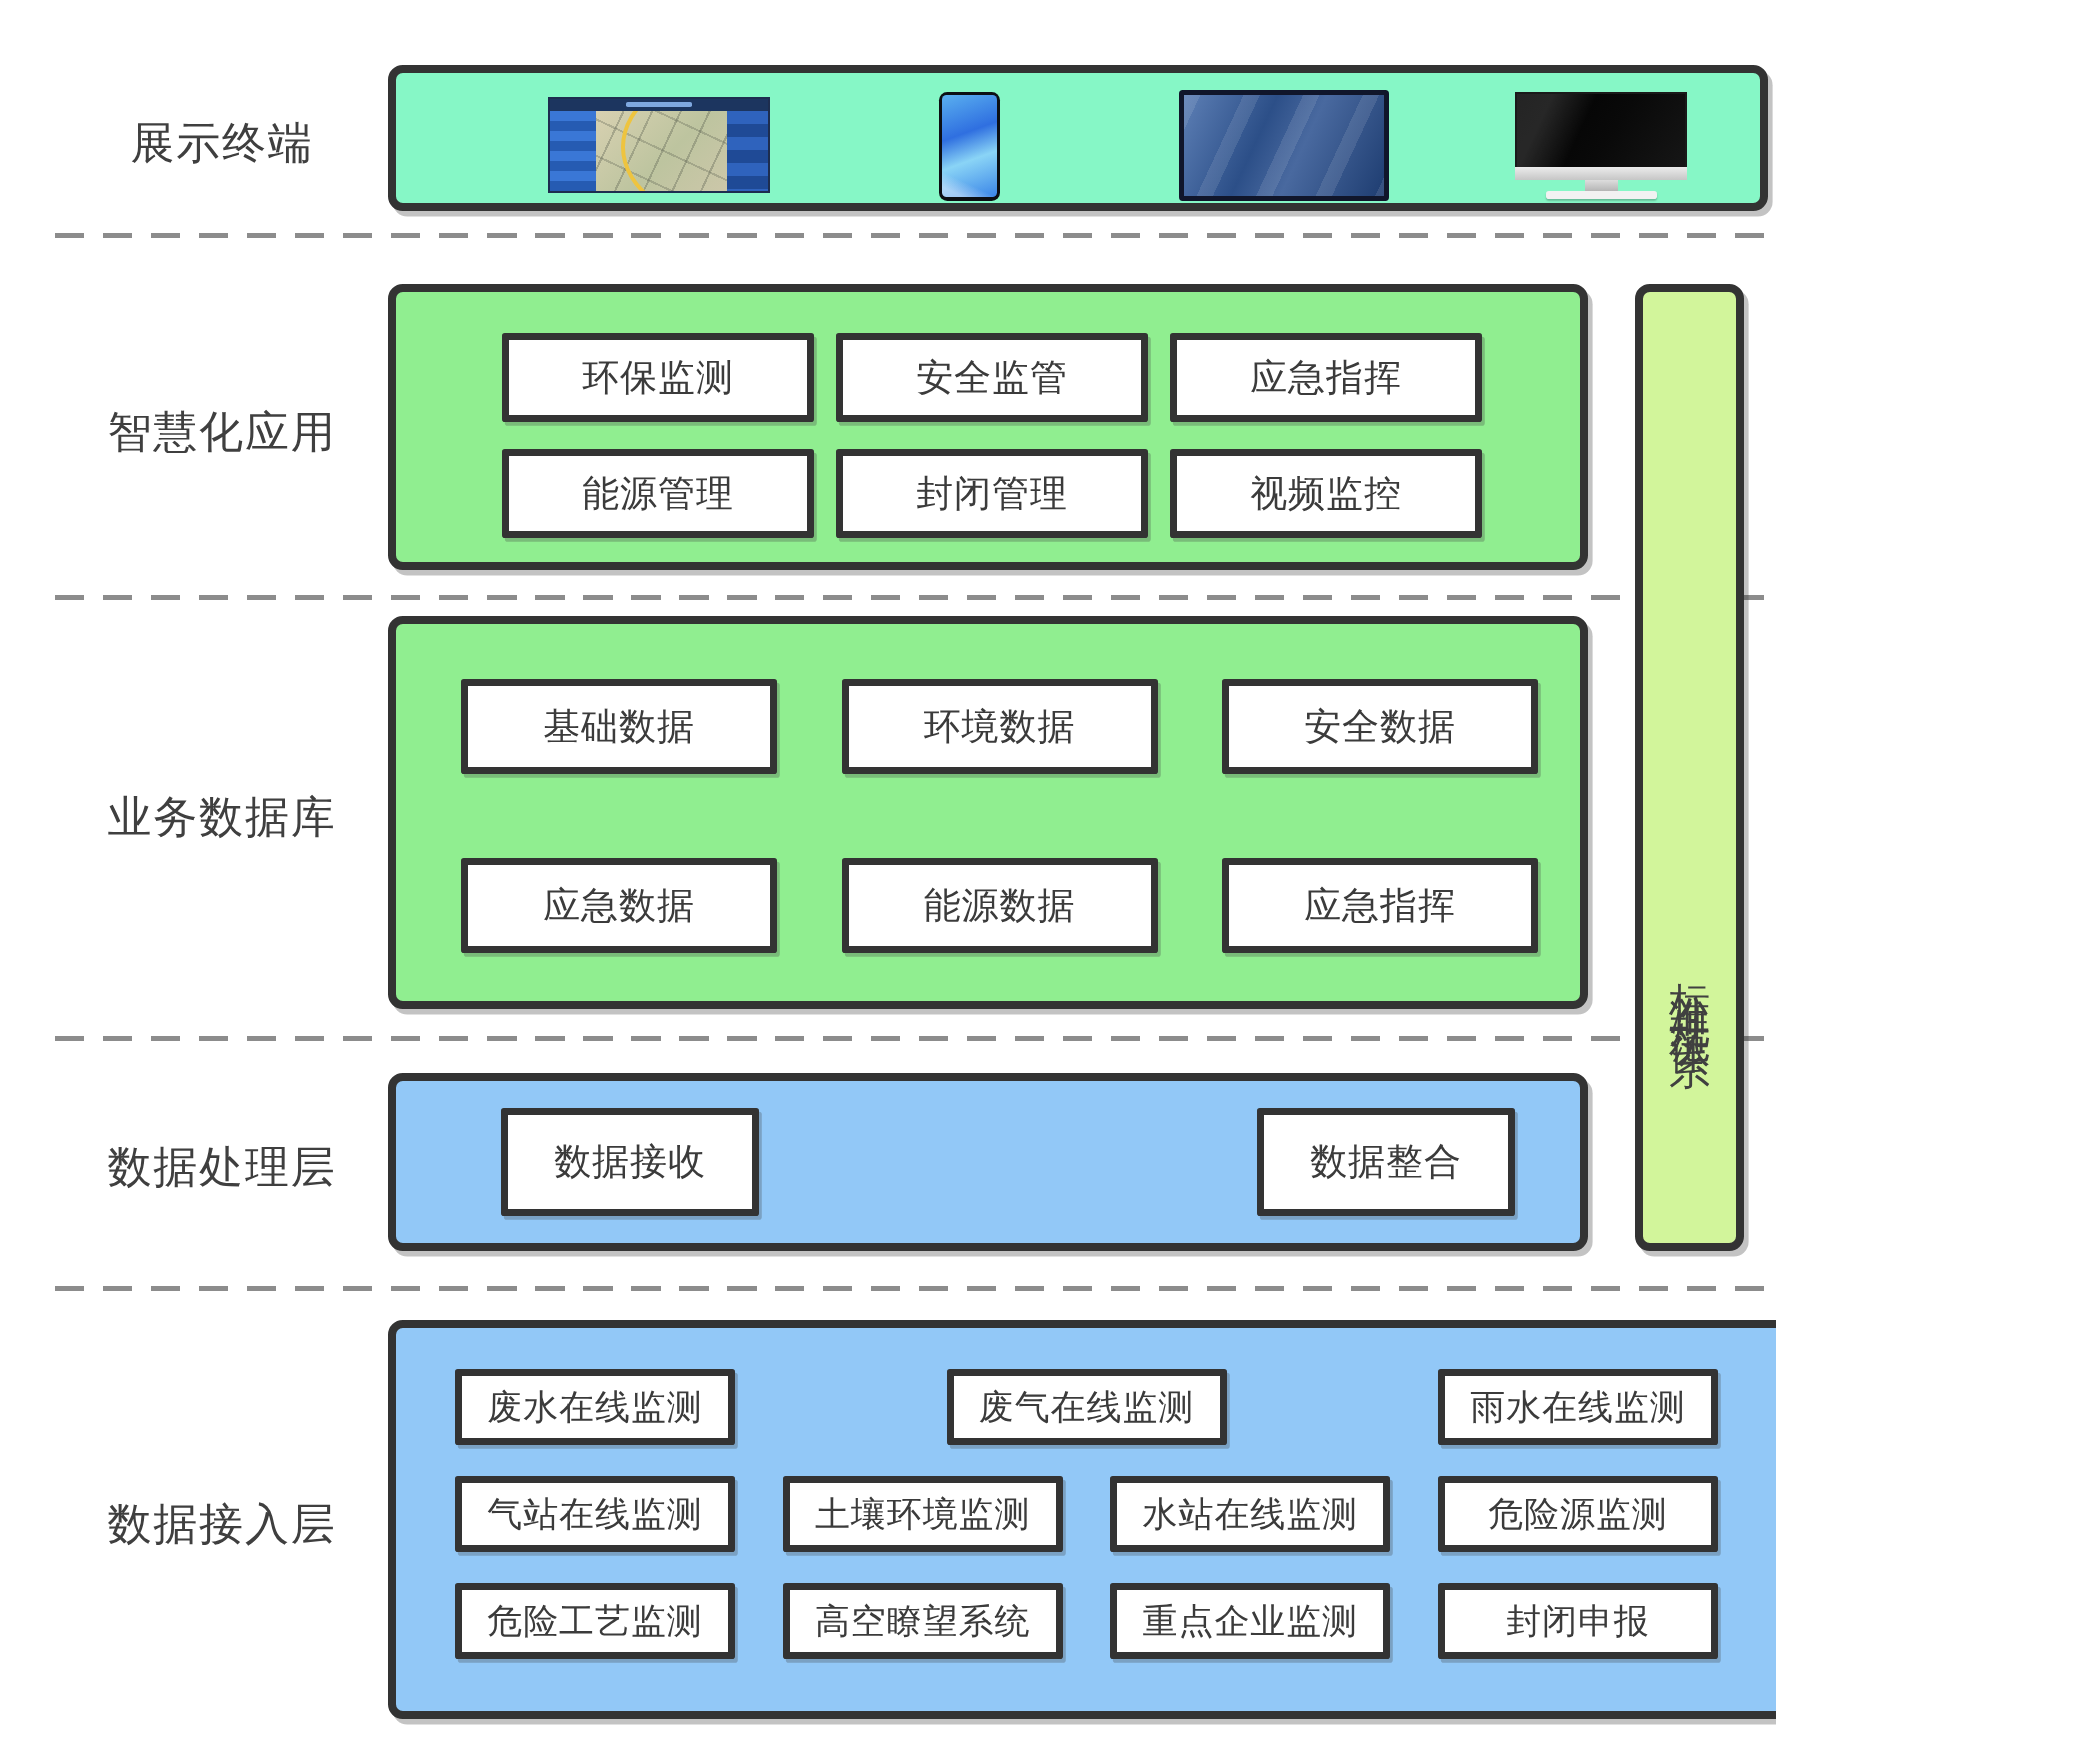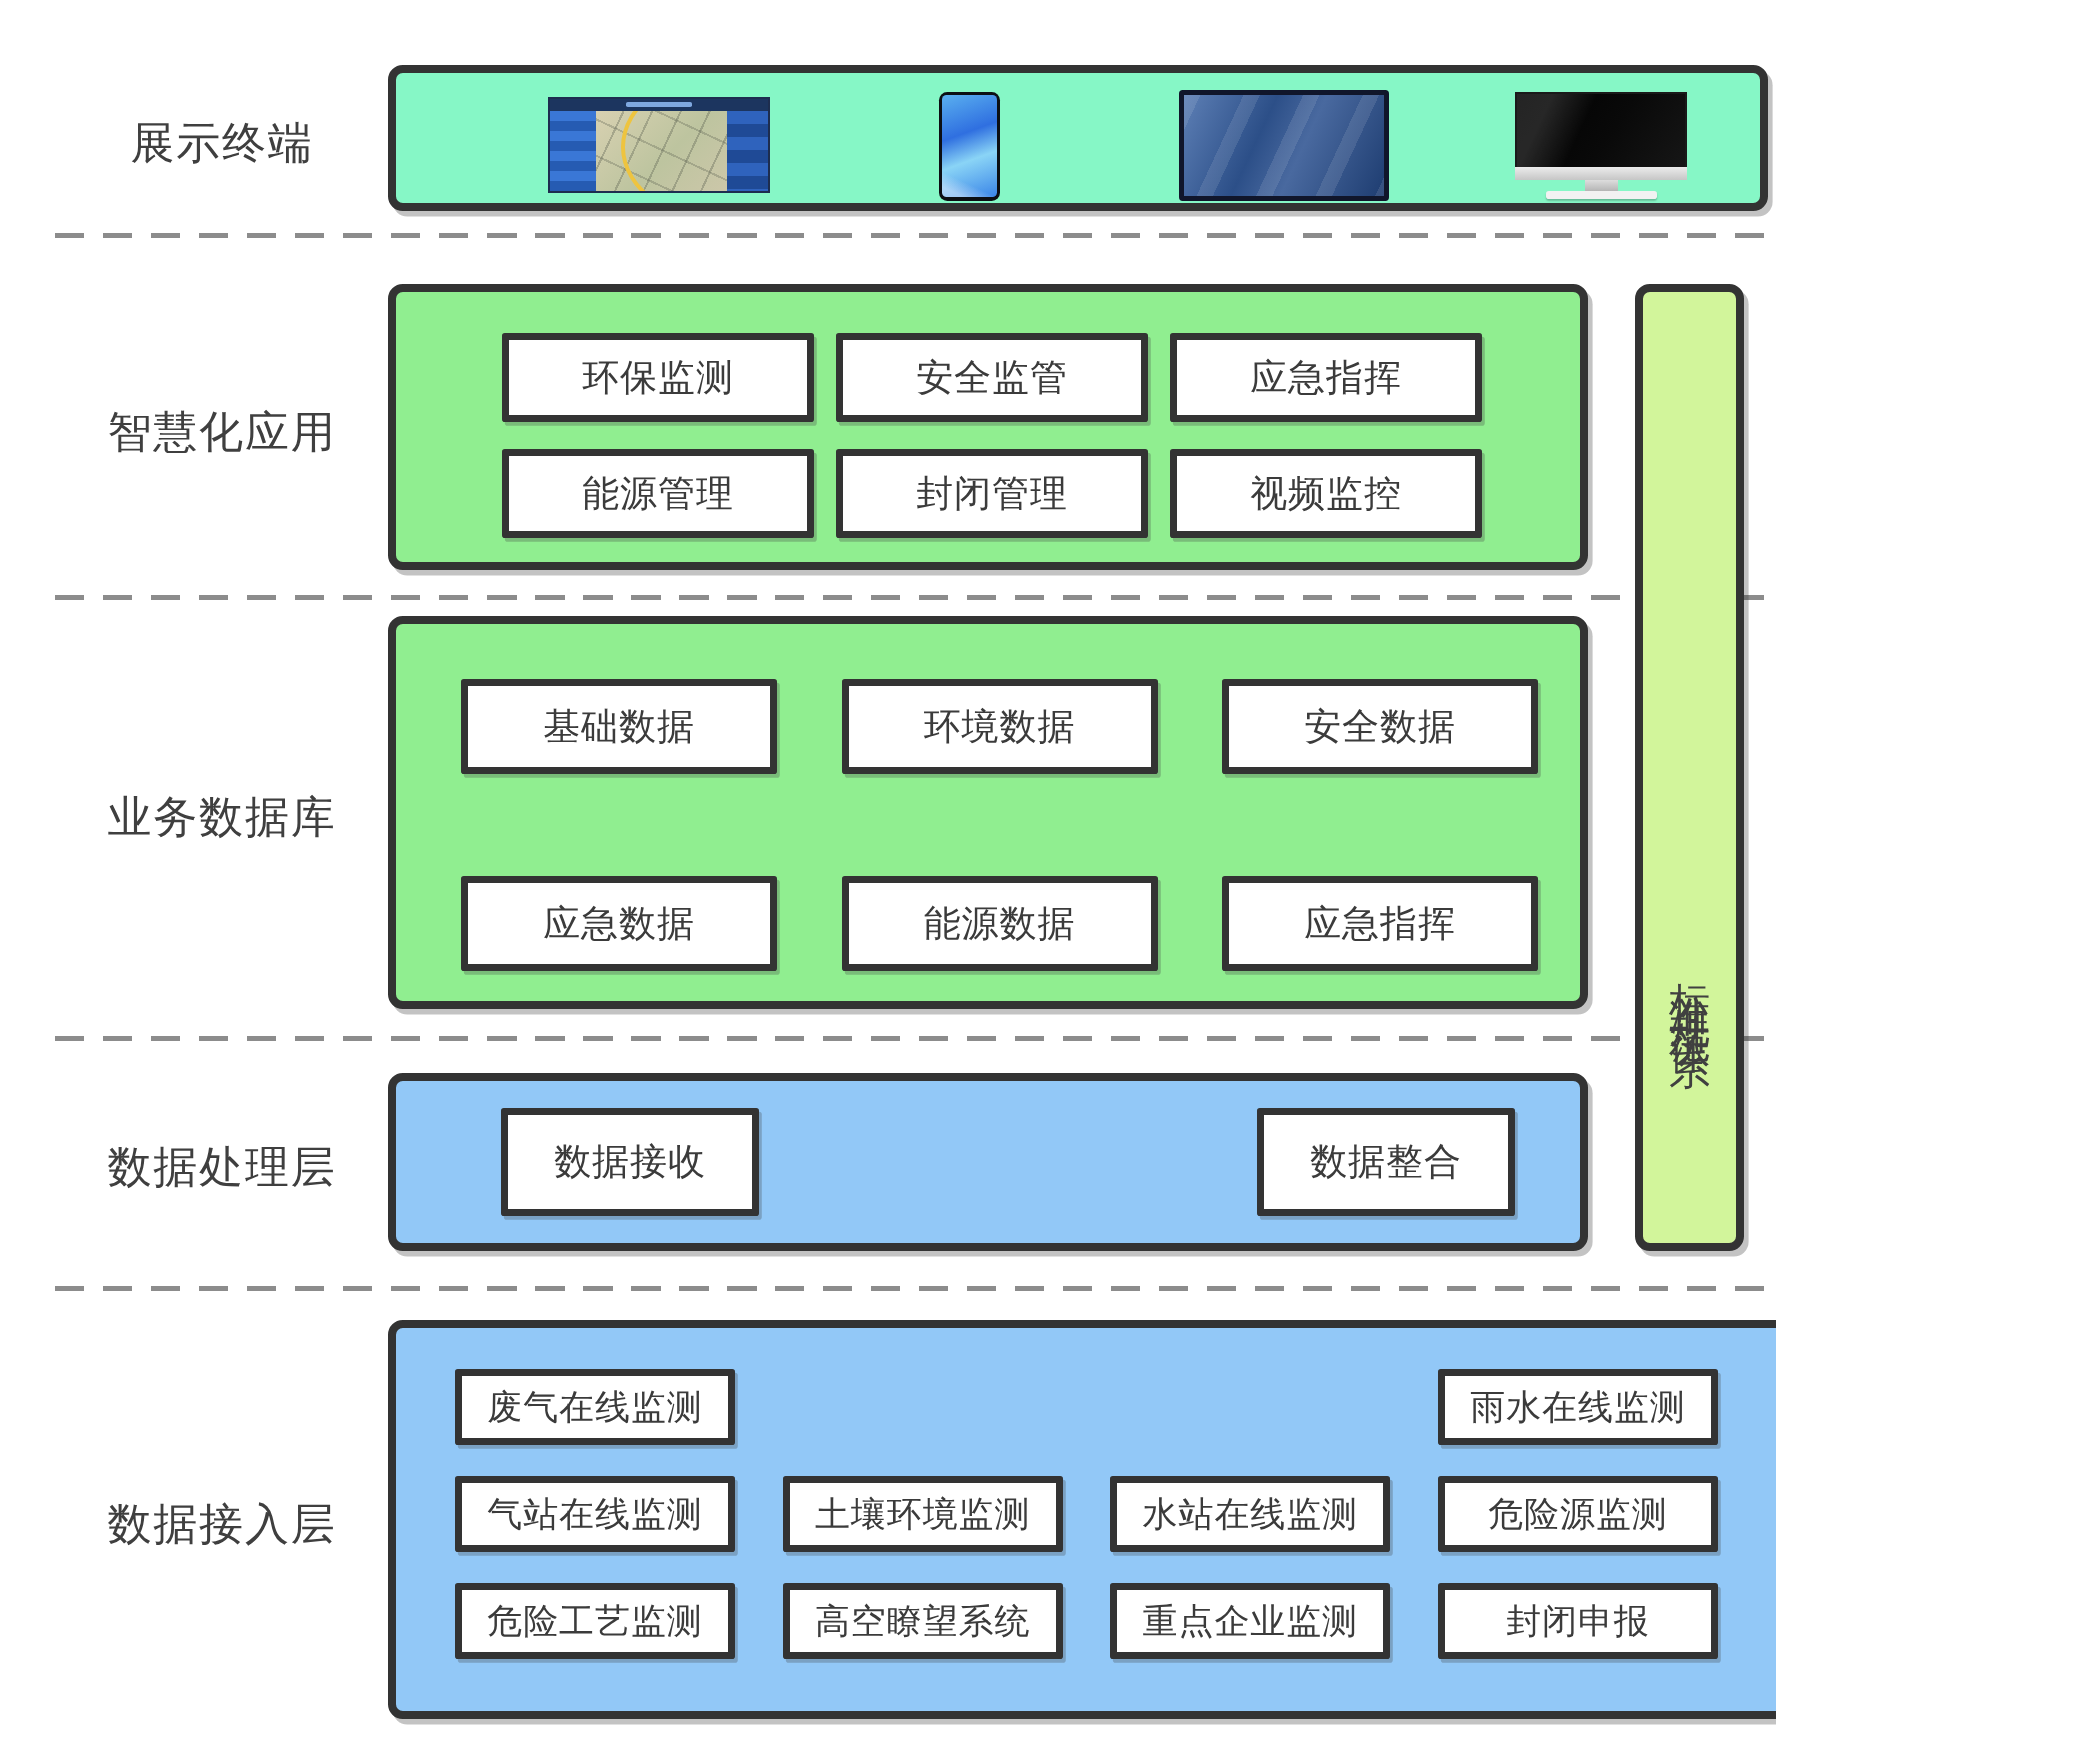--- a/index.html
+++ b/index.html
@@ -25,21 +25,21 @@
   .big-box{
     position:absolute;border:8.3px solid var(--border);border-radius:14.8px;
     box-shadow:4.6px 5.5px 0 rgba(55,55,55,0.30);box-sizing:border-box;
   }
   .terminal-bar{left:388px;top:65px;width:1380px;height:146px;background:var(--terminal-bg);}
   .apps-box{left:388px;top:284px;width:1200px;height:286px;background:var(--app-bg);
     display:flex;flex-direction:column;justify-content:space-between;
     padding:41px 98px 24px 106px;}
   .db-box{left:388px;top:616px;width:1200px;height:393px;background:var(--db-bg);
     display:flex;flex-direction:column;justify-content:space-between;
-    padding:55px 42px 30px 65px;}
+    padding:55px 42px 48px 65px;}
   .processing-box{left:388px;top:1073px;width:1200px;height:178px;background:var(--processing-bg);
     display:flex;flex-direction:column;justify-content:center;
     padding:0 65px 0 105px;}
   .access-box{left:388px;top:1320px;width:1413px;height:399px;background:var(--access-bg);
     display:flex;flex-direction:column;justify-content:space-between;
     padding:41px 75px 52px 59px;}
 
   .item-row{display:flex;justify-content:space-between;align-items:center;}
   .white-item{
     background:#ffffff;border:7.4px solid var(--border);border-radius:2.8px;
@@ -170,20 +170,21 @@
 
   <div class="big-box processing-box">
     <div class="item-row">
       <div class="white-item">数据接收</div>
       <div class="white-item">数据整合</div>
     </div>
   </div>
 
   <div class="big-box access-box">
     <div class="item-row">
+      <div class="white-item">废水在线监测</div>
       <div class="white-item">废气在线监测</div>
       <div class="white-item">雨水在线监测</div>
     </div>
     <div class="item-row">
       <div class="white-item">气站在线监测</div>
       <div class="white-item">土壤环境监测</div>
       <div class="white-item">水站在线监测</div>
       <div class="white-item">危险源监测</div>
     </div>
     <div class="item-row">

